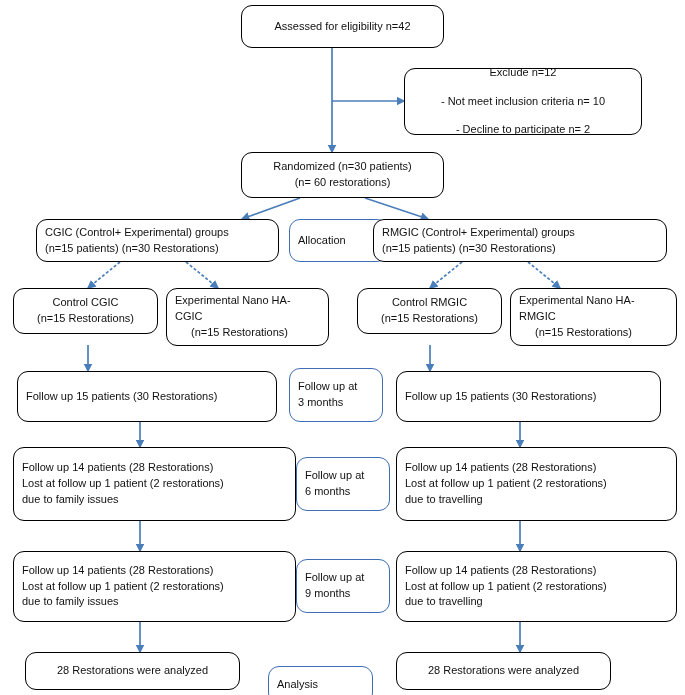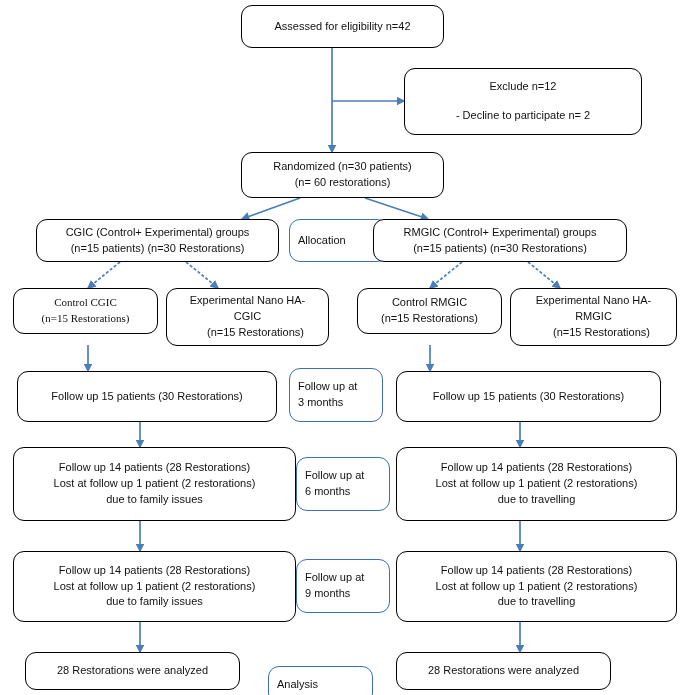--- a/index.html
+++ b/index.html
@@ -42,21 +42,21 @@
     padding: 3px 8px;
     z-index: 2;
   }
   .node.center-label {
     border-color: #3f6eb5;
     border-width: 1.6px;
     align-items: flex-start;
     text-align: center;
   }
   .node.ctr { align-items: center; text-align: center; }
-  .node.lft { align-items: center; text-align: left; }
+  .node.lft { align-items: flex-start; text-align: left; }
   .line { display: block; white-space: nowrap; }
   .line.indent { padding-left: 16px; }
 </style>
 </head>
 <body>
 
 <div id="diagram">
 
   <svg id="connectors" viewBox="0 0 685 695" xmlns="http://www.w3.org/2000/svg">
     <defs>
@@ -92,43 +92,44 @@
       <path d="M 520 622 L 520 652" marker-end="url(#arrow)"></path>
     </g>
   </svg>
 
   <div class="node ctr" style="left:241px; top:5px; width:203px; height:43px;">
     <span class="line">Assessed for eligibility n=42</span>
   </div>
 
   <div class="node ctr" style="left:404px; top:68px; width:238px; height:67px;gap:13px;">
     <span class="line">Exclude n=12</span>
+    <span class="line">- Not meet inclusion criteria n= 10</span>
     <span class="line">- Decline to participate n= 2</span>
   </div>
 
   <div class="node ctr" style="left:241px; top:152px; width:203px; height:46px;text-align:center;">
     <span class="line">Randomized (n=30 patients)</span>
     <span class="line">(n= 60 restorations)</span>
   </div>
 
   <div class="node lft" style="left:36px; top:219px; width:243px; height:43px;">
     <span class="line">CGIC (Control+ Experimental) groups</span>
     <span class="line">(n=15 patients) (n=30 Restorations)</span>
   </div>
 
   <div class="node center-label" style="left:289px; top:219px; width:99px; height:43px;">
     <span class="line">Allocation</span>
   </div>
 
-  <div class="node lft" style="left:373px; top:219px; width:254px; height:43px;">
+  <div class="node lft" style="left:373px; top:219px; width:294px; height:43px;">
     <span class="line">RMGIC (Control+ Experimental) groups</span>
     <span class="line">(n=15 patients) (n=30 Restorations)</span>
   </div>
 
-  <div class="node ctr" style="left:13px; top:288px; width:145px; height:46px;font-family:Liberation Serif, serif;">
+  <div class="node ctr" style="left:13px; top:288px; width:145px; height:46px;">
     <span class="line">Control CGIC</span>
     <span class="line">(n=15 Restorations)</span>
   </div>
 
   <div class="node lft" style="left:166px; top:288px; width:163px; height:58px;">
     <span class="line">Experimental Nano HA-</span>
     <span class="line">CGIC</span>
     <span class="line indent">(n=15 Restorations)</span>
   </div>
 

